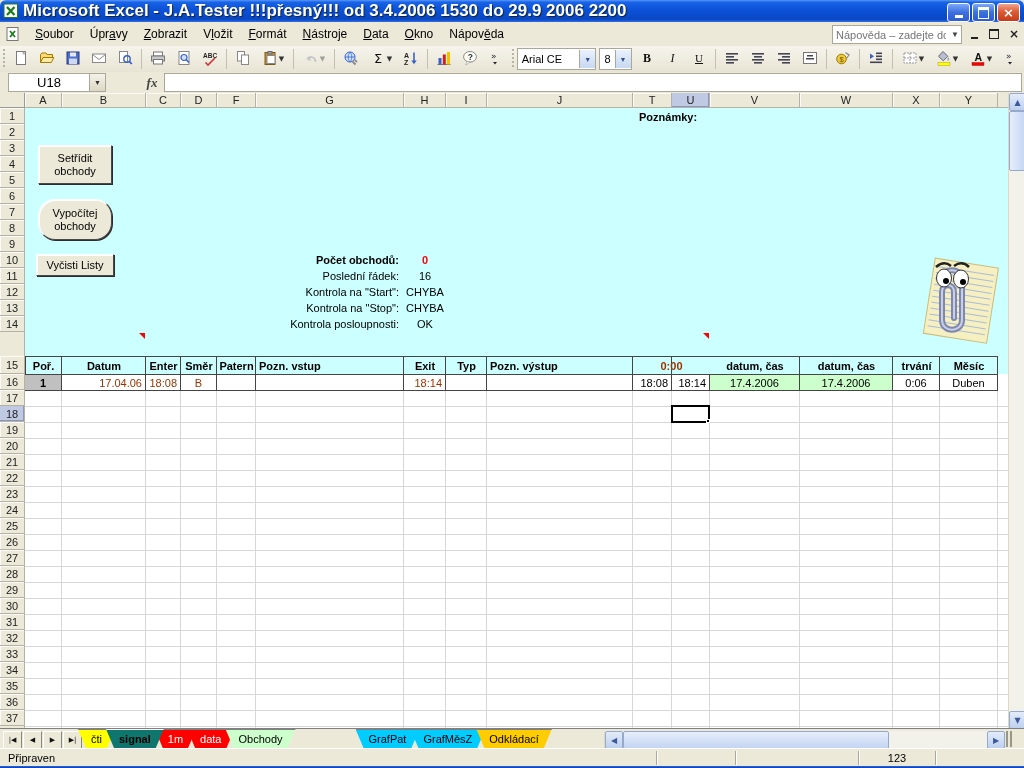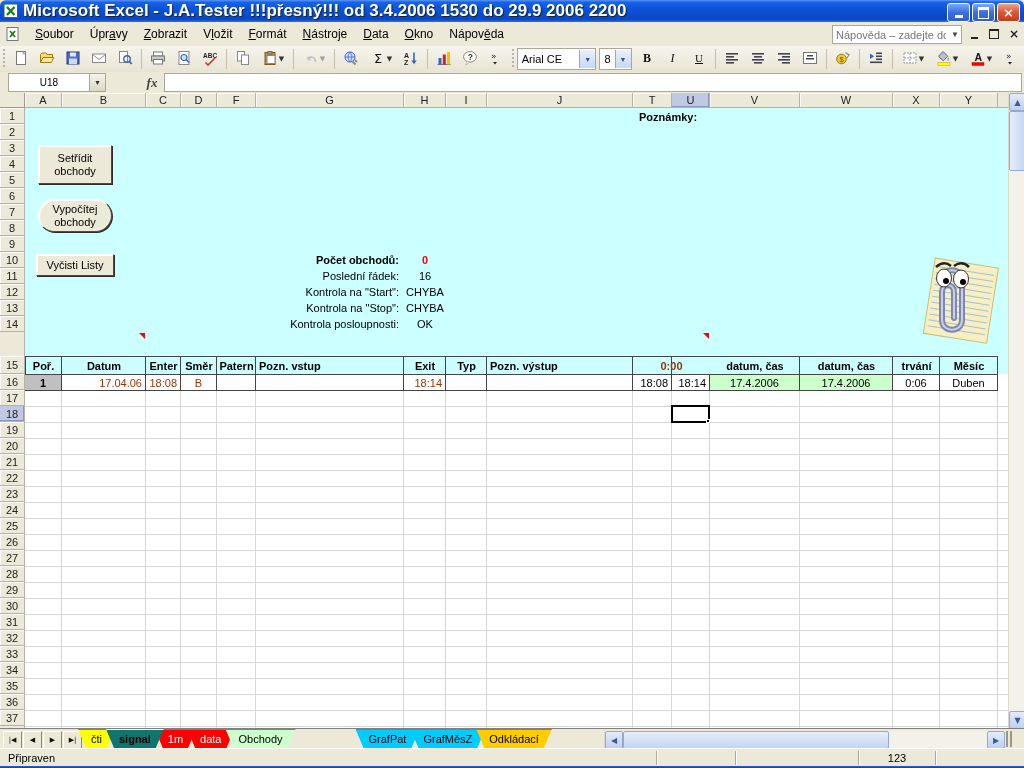--- a/index.html
+++ b/index.html
@@ -41,21 +41,21 @@
   .tb-btn.dd{width:32px;}
   .tb-btn .arr{font-size:7px;color:#333;margin-left:1px;font-family:"DejaVu Sans",sans-serif;}
   .tb-btn.disabled{opacity:.42;}
   .tb-sep{width:1px;height:20px;background:#C4C0AC;margin:0 3px;}
   .combo{height:20px;border:1px solid #ACA899;background:#fff;display:flex;align-items:center;font-size:11px;}
   .combo .cval{flex:1;padding:0 4px;white-space:nowrap;overflow:hidden;}
   .combo .cdrop{width:15px;height:18px;background:linear-gradient(180deg,#E9F1FC,#C7D8F2);border-left:1px solid #ACA899;
     display:flex;align-items:center;justify-content:center;font-size:7px;color:#35508a;}
   
   .fbar{position:absolute;left:0;top:72px;width:1024px;height:21px;background:#ECE9D8;border-bottom:1px solid #B8B4A4;display:flex;align-items:center;}
-  .namebox{width:80px;height:17px;background:#fff;border:1px solid #ACA899;margin-left:8px;display:flex;align-items:center;justify-content:center;font-size:10px;}
+  .namebox{width:80px;height:17px;background:#fff;border:1px solid #ACA899;margin-left:8px;display:flex;align-items:center;justify-content:center;font-size:13px;}
   .namedrop{width:15px;height:17px;border:1px solid #ACA899;border-left:0;background:linear-gradient(180deg,#F4F2EA,#DDD8C4);
      display:flex;align-items:center;justify-content:center;font-size:7px;color:#333;}
   .fxbtn{width:24px;height:17px;margin-left:34px;display:flex;align-items:center;justify-content:center;
      font-family:"Liberation Serif",serif;font-style:italic;font-weight:bold;font-size:13px;color:#444;}
   .ffield{flex:1;height:17px;background:#fff;border:1px solid #ACA899;margin-right:2px;}
   
   #sheet{position:absolute;left:0;top:93px;width:1008px;height:635px;background:#fff;overflow:hidden;}
   #sheet>div{position:absolute;box-sizing:border-box;}
   .corner{background:#ECE9D8;border-right:1px solid #999;border-bottom:1px solid #999;}
   .colhdr,.rowhdr{background:#ECE9D8;border-right:1px solid #B5B2A5;border-bottom:1px solid #B5B2A5;
@@ -541,21 +541,21 @@
       <div class="cell c" style="left: 181px; top: 282px; width: 35px; height: 15px; color: rgb(153, 51, 0); background: transparent;">B</div>
       <div class="cell r" style="left: 404px; top: 282px; width: 41px; height: 15px; color: rgb(153, 51, 0); background: transparent;">18:14</div>
       <div class="cell r" style="left: 633px; top: 282px; width: 38px; height: 15px; color: rgb(0, 0, 0); background: transparent;">18:08</div>
       <div class="cell r" style="left: 672px; top: 282px; width: 37px; height: 15px; color: rgb(0, 0, 0); background: transparent;">18:14</div>
       <div class="cell c" style="left: 710px; top: 282px; width: 89px; height: 15px; color: rgb(0, 0, 0); background: rgb(204, 255, 204);">17.4.2006</div>
       <div class="cell c" style="left: 800px; top: 282px; width: 92px; height: 15px; color: rgb(0, 0, 0); background: rgb(204, 255, 204);">17.4.2006</div>
       <div class="cell c" style="left: 893px; top: 282px; width: 46px; height: 15px; color: rgb(0, 0, 0); background: transparent;">0:06</div>
       <div class="cell c" style="left: 940px; top: 282px; width: 57px; height: 15px; color: rgb(0, 0, 0); background: transparent;">Duben</div>
       <div class="cell b" style="left: 636px; top: 16px; width: 120px; height: 15px;">Poznámky:</div>
       <div class="macrobtn" style="left: 38px; top: 52px; width: 74px; height: 39px;">Setřídit obchody</div>
-      <div class="macrobtn" style="left: 38px; top: 106px; width: 74px; height: 33px; border-radius: 17px;">Vypočítej obchody</div>
+      <div class="macrobtn" style="left: 38px; top: 106px; width: 74px; height: 41px; border-radius: 17px;">Vypočítej obchody</div>
       <div class="macrobtn" style="left: 36px; top: 161px; width: 78px; height: 22px;">Vyčisti Listy</div>
       <div class="cell r b" style="left: 150px; top: 159px; width: 252px; height: 16px;">Počet obchodů:</div>
       <div class="cell c b" style="left: 404px; top: 159px; width: 42px; height: 16px; color: rgb(255, 0, 0);">0</div>
       <div class="cell r" style="left: 150px; top: 175px; width: 252px; height: 16px;">Poslední řádek:</div>
       <div class="cell c" style="left: 404px; top: 175px; width: 42px; height: 16px; color: rgb(0, 0, 0);">16</div>
       <div class="cell r" style="left: 150px; top: 191px; width: 252px; height: 16px;">Kontrola na "Start":</div>
       <div class="cell c" style="left: 404px; top: 191px; width: 42px; height: 16px; color: rgb(0, 0, 0);">CHYBA</div>
       <div class="cell r" style="left: 150px; top: 207px; width: 252px; height: 16px;">Kontrola na "Stop":</div>
       <div class="cell c" style="left: 404px; top: 207px; width: 42px; height: 16px; color: rgb(0, 0, 0);">CHYBA</div>
       <div class="cell r" style="left: 150px; top: 223px; width: 252px; height: 16px;">Kontrola posloupnosti:</div>

